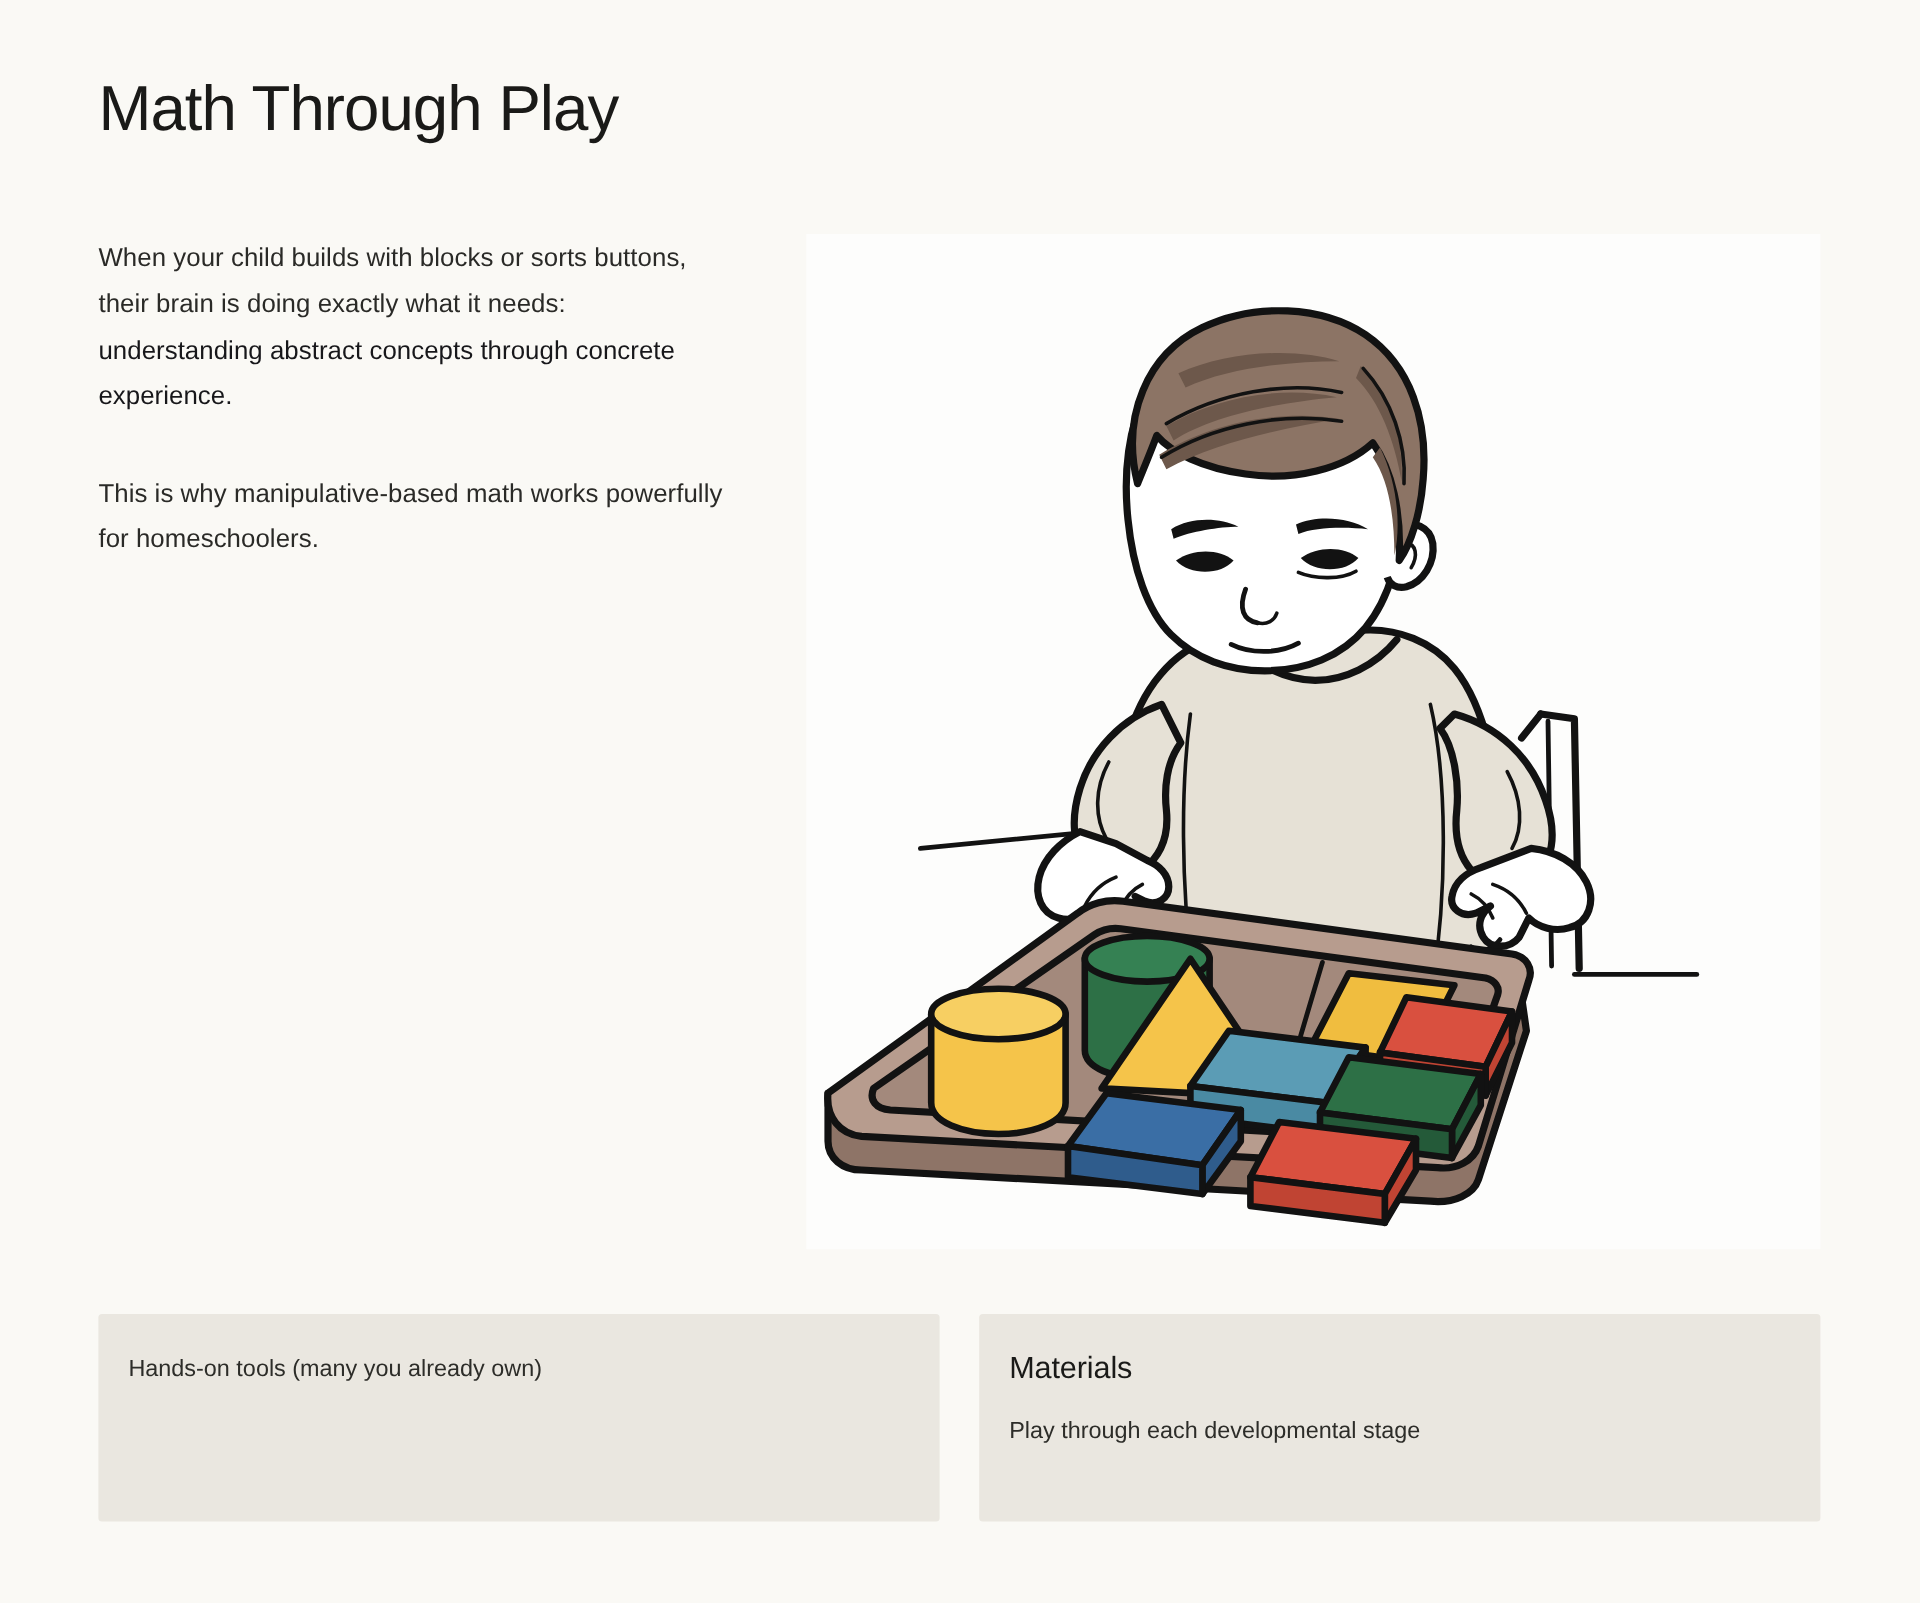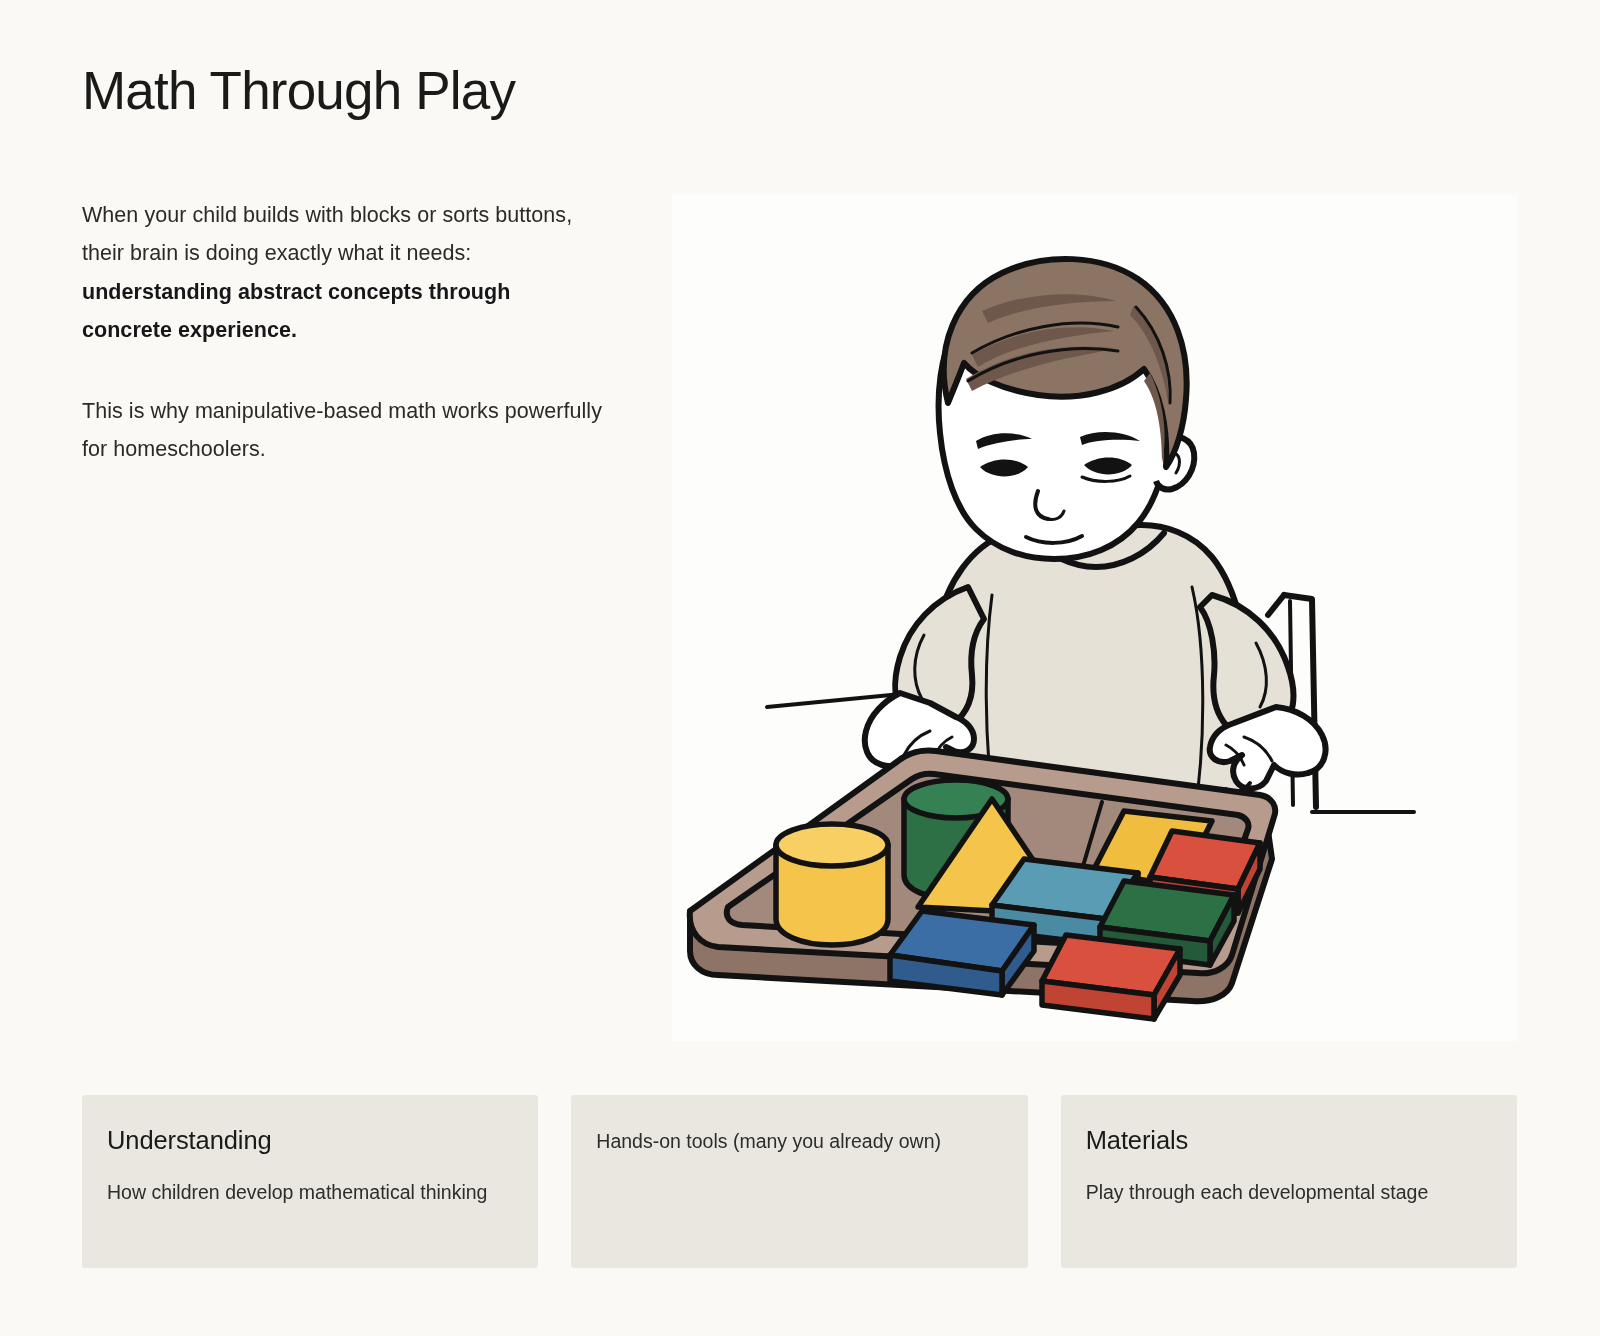--- a/index.html
+++ b/index.html
@@ -49,21 +49,21 @@
     margin: 0;
     font-size: 21.5px;
     line-height: 1.78;
     color: #2a2a27;
     letter-spacing: 0.05px;
   }
   .copy-col p + p {
     margin-top: 43px;
   }
   .copy-col strong {
-    font-weight: 700;
+    font-weight: 400;
     color: #17171a;
   }
 
   
   .illo-panel {
     position: absolute;
     left: 672px;
     top: 195px;
     width: 845px;
     height: 846px;
@@ -340,24 +340,20 @@
           <path class="bk" fill="#d9503f" d="M394 740 L508 754 L482 800 L370 786 Z"></path>
           <path class="bk" fill="#c04433" d="M482 800 L508 754 L508 780 L482 824 Z"></path>
           <path class="bk" fill="#c04433" d="M370 786 L482 800 L482 824 L370 810 Z"></path>
         </g>
       </g>
     </svg>
   </div>
 
   <div class="cards">
 
-    <div class="card">
-      <h2 class="card-title">Understanding</h2>
-      <p class="card-desc">How children develop mathematical thinking</p>
-    </div>
 
     <div class="card">
       <p class="card-desc">Hands-on tools (many you already own)</p>
     </div>
 
     <div class="card">
       <h2 class="card-title">Materials</h2>
       <p class="card-desc">Play through each developmental stage</p>
     </div>
 

